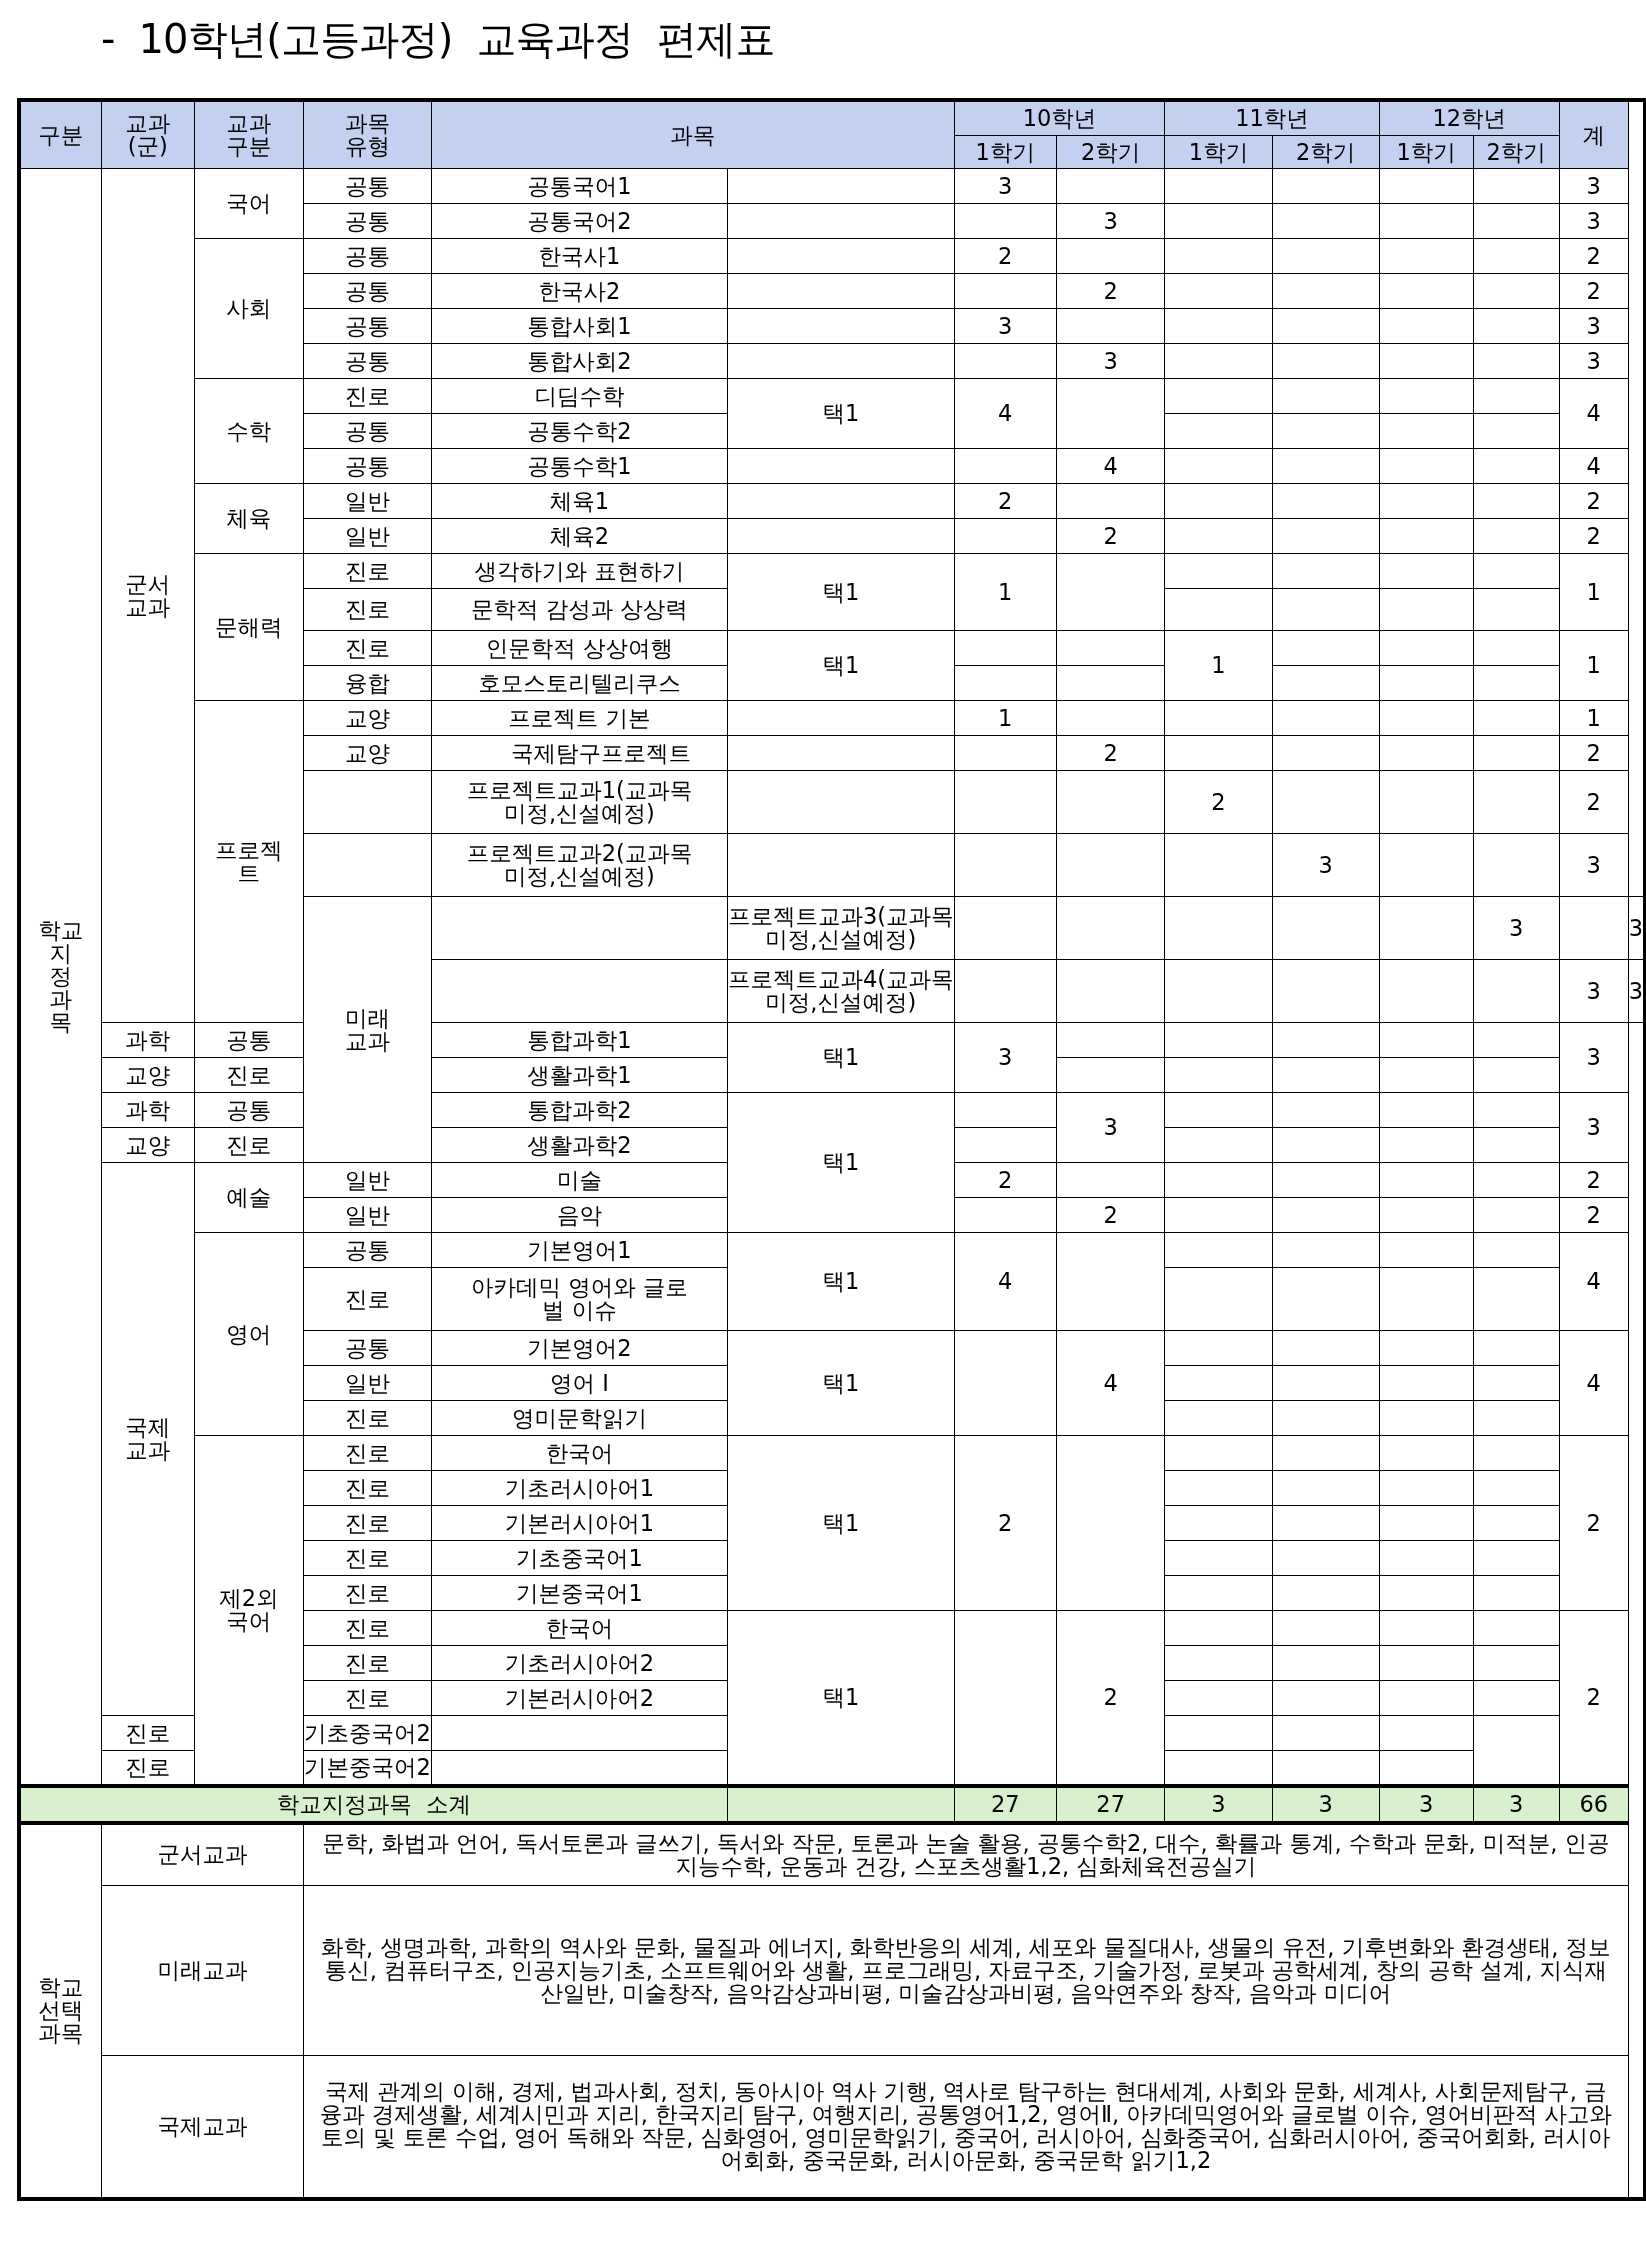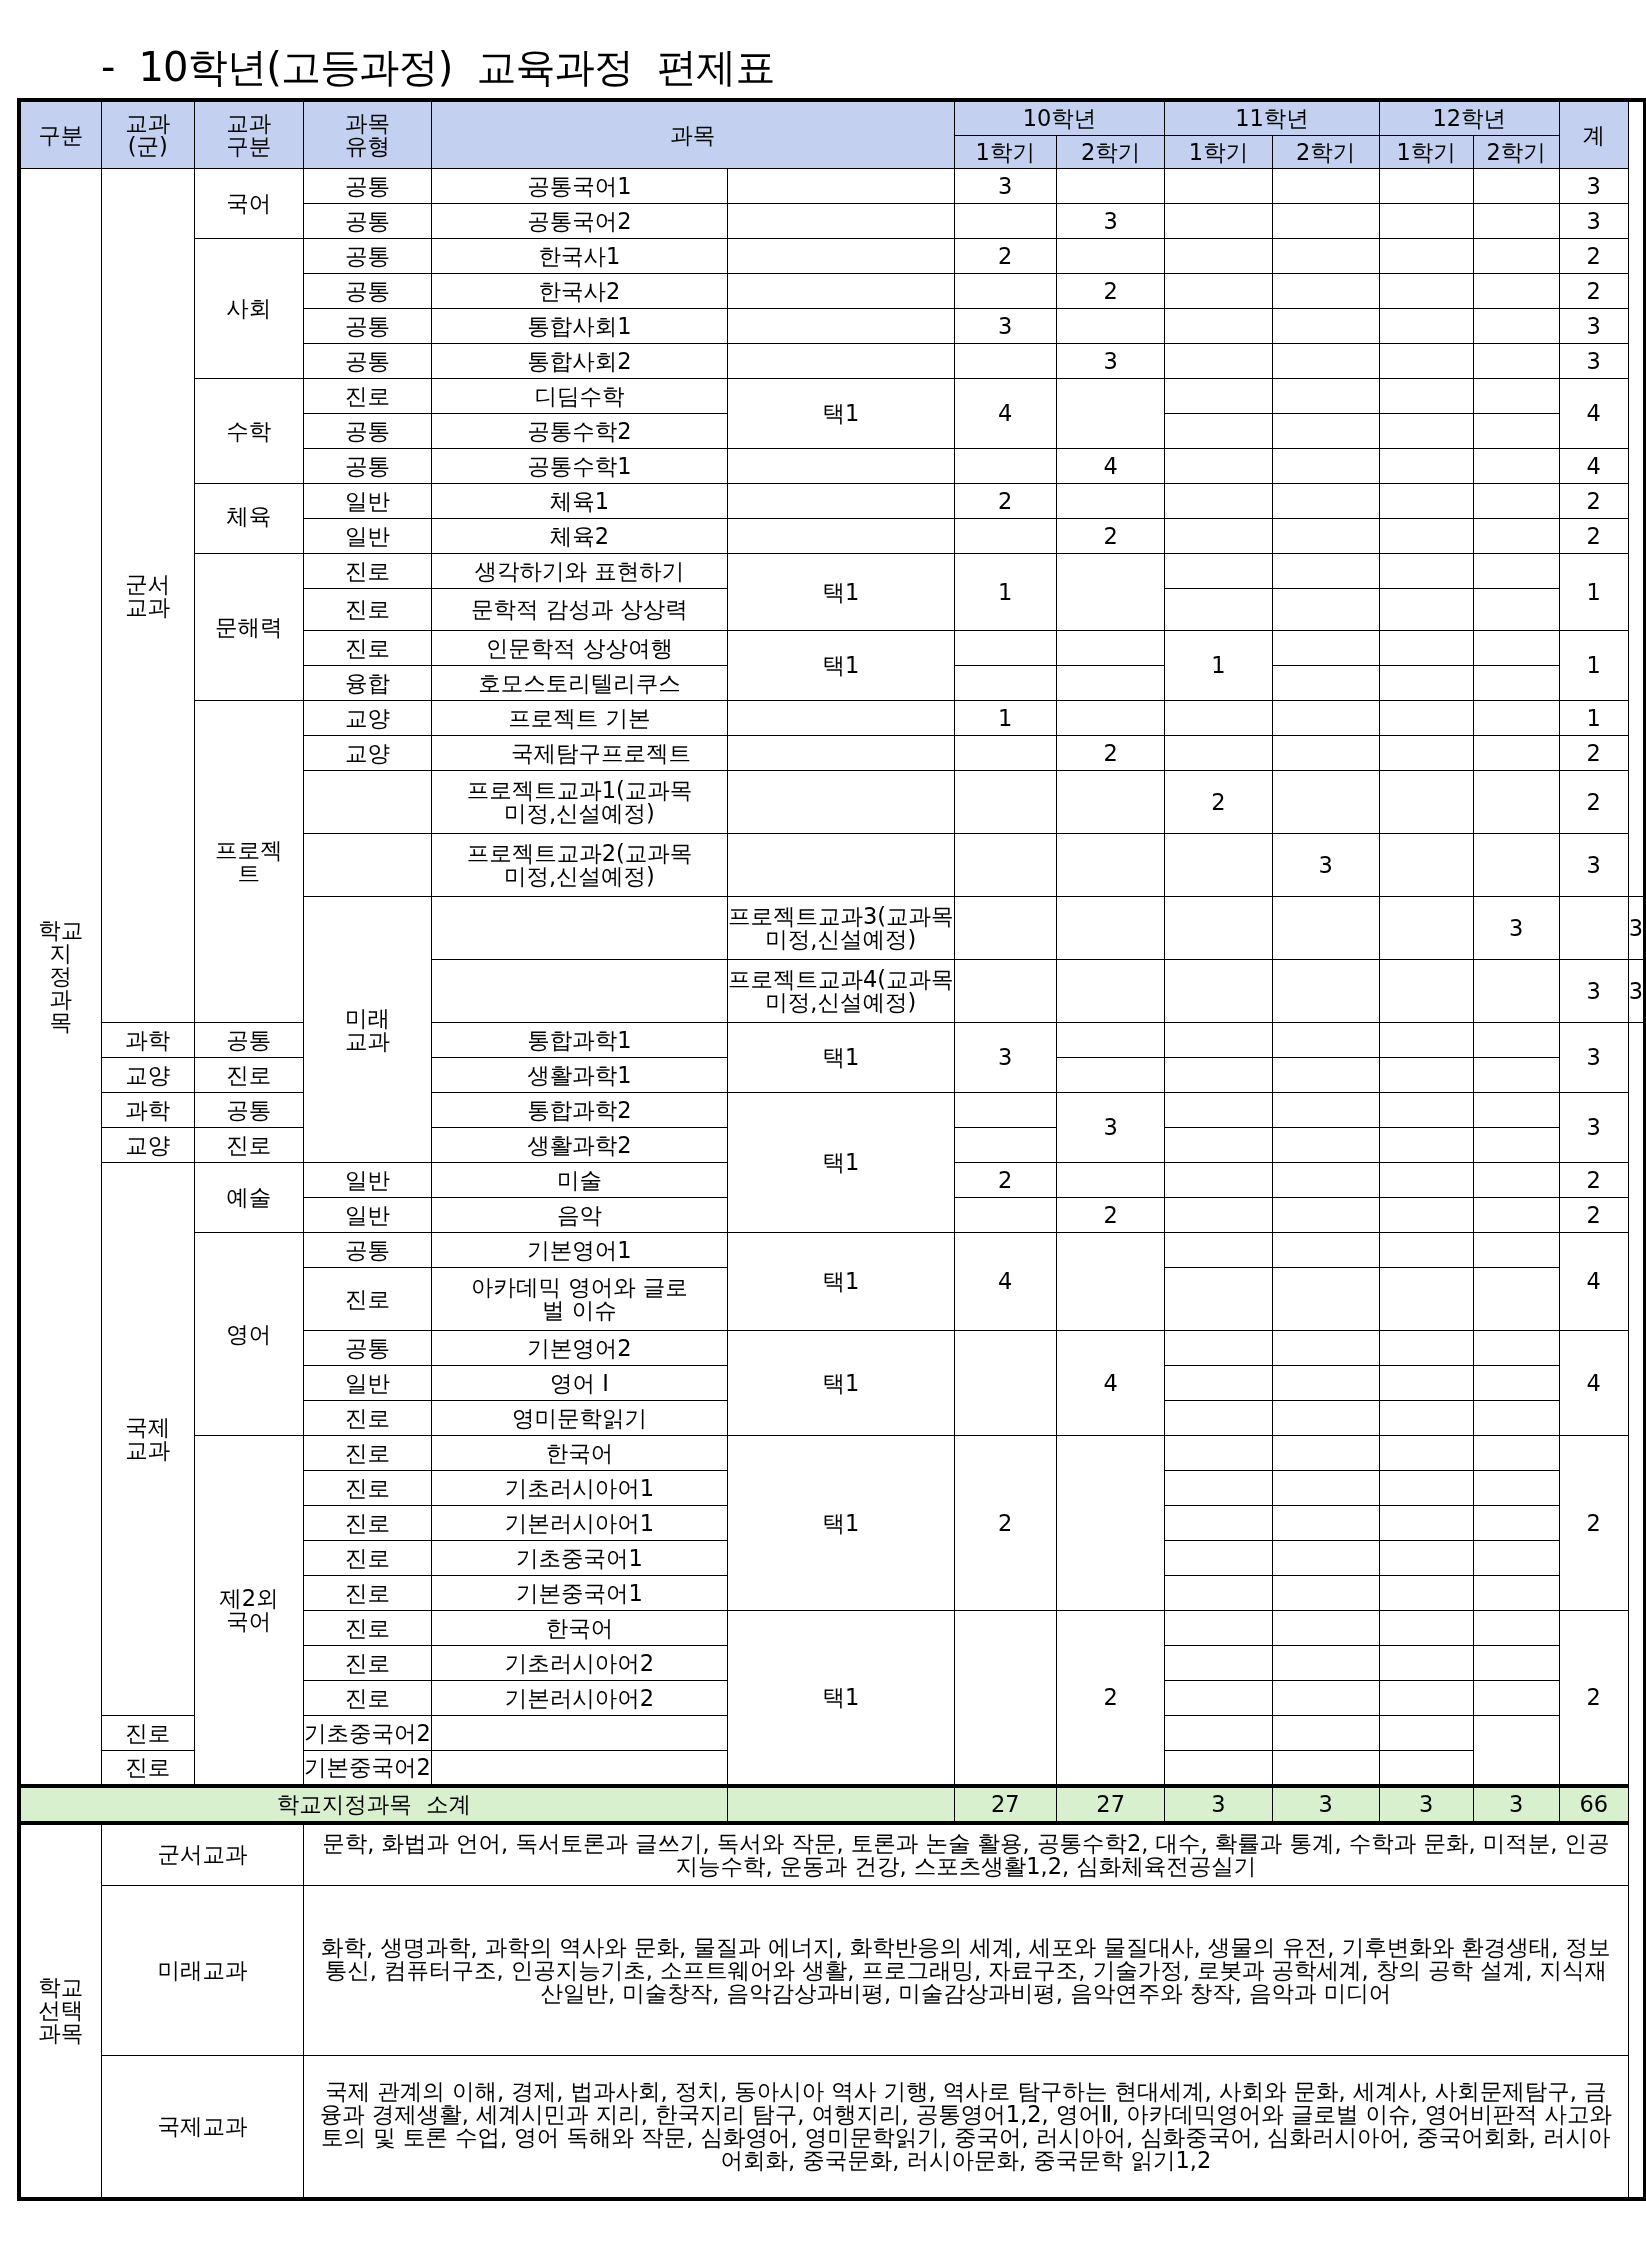--- a/index.html
+++ b/index.html
@@ -1,17 +1,17 @@
 <!DOCTYPE html>
 <html style="font-size:13.3px"><head>
 <meta charset="utf-8">
 <style>
   html, body { margin:0; padding:0; background:#ffffff; }
   body { width:1647px; height:2250px; position:relative; font-family:"DejaVu Sans","Liberation Sans",sans-serif; color:#000; }
-  .title { position:absolute; left:101px; top:40px; font-size:40px; letter-spacing:-0.8px; white-space:pre; }
+  .title { position:absolute; left:101px; top:12px; font-size:40px; letter-spacing:-0.8px; white-space:pre; }
   table.cur { position:absolute; left:16.6px; top:98px; border-collapse:collapse; table-layout:fixed; border:4.2px solid #000; }
   table.cur td, table.cur th { border:1.7px solid #000; padding:0; text-align:center; vertical-align:middle; font-size:22.5px; line-height:1.02; font-weight:normal; overflow:hidden; }
   table.cur th { background:#c3d0ef; }
   .hdr-row1 th { height:33px; }
   .hdr-row2 th { height:32px; }
   .vertical { line-height:1.08; }
   .gray { color:#000000; }
   tr.sum td { background:#d9f0cf; height:33px; border-top:4.2px solid #000; border-bottom:4.2px solid #000; }
   .tall-text { font-size:22.5px; line-height:1.03; padding:3.3px 11.6px !important; }
 </style>
@@ -169,21 +169,21 @@
         <td></td>
         <td></td>
         <td>4</td>
         <td></td>
         <td></td>
         <td></td>
         <td></td>
         <td>4</td>
       </tr>
       <tr style="height: 35px;">
-        <td rowspan="2" style="white-space: pre; font-family: Liberation Mono, monospace;">체육</td>
+        <td rowspan="2" style="white-space: pre;">체육</td>
         <td>일반</td>
         <td style="white-space: pre;">체육1</td>
         <td></td>
         <td>2</td>
         <td></td>
         <td></td>
         <td></td>
         <td></td>
         <td></td>
         <td>2</td>

